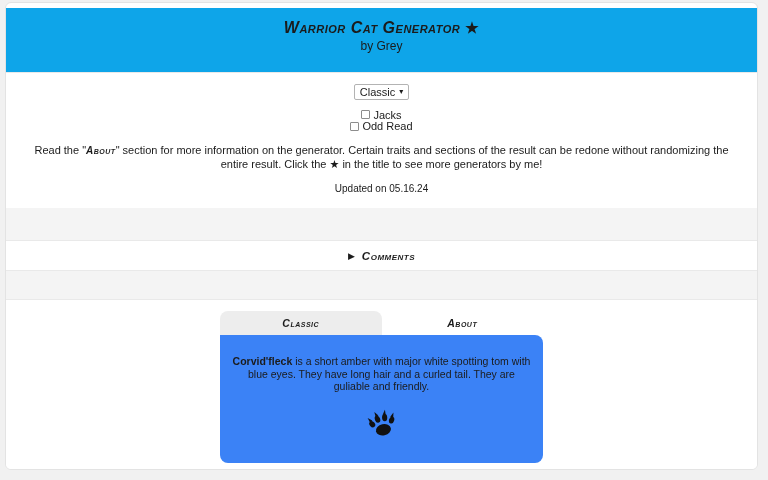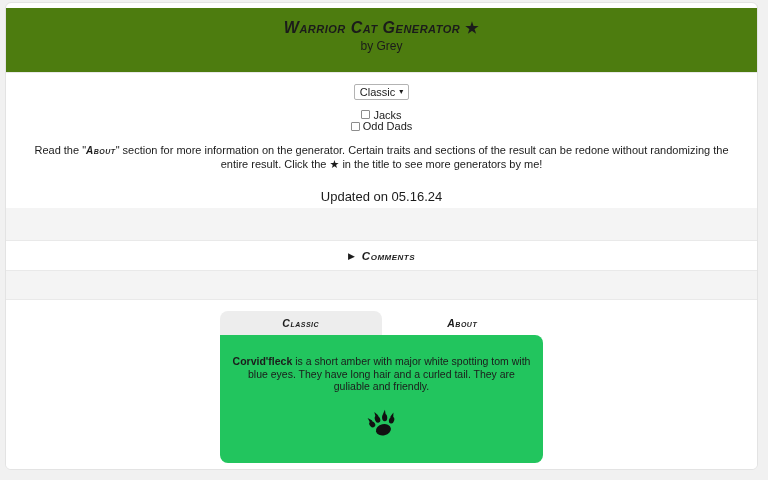--- a/index.html
+++ b/index.html
@@ -23,21 +23,21 @@
   }
   .comic {
     font-style: italic;
     font-weight: bold;
     font-variant: small-caps;
     letter-spacing: 0.5px;
   }
   
   .header {
     height: 65px;
-    background: #4d7c0f;
+    background: #0ea5e9;
     border-bottom: 1px solid #e9e9e9;
     text-align: center;
   }
   .title { padding-top: 11px; font-size: 16px; }
   .title .star { font-style: normal; font-size: 15px; cursor: pointer; }
   .byline { margin-top: 2px; font-size: 12px; }
   
   .controls { height: 135px; background: #fff; text-align: center; }
   .mode-select {
     display: inline-flex;
@@ -73,21 +73,21 @@
     margin: 0;
   }
   .info {
     margin: 12px auto 0;
     max-width: 736px;
     padding: 0 10px;
     font-size: 11px;
     line-height: 12.5px;
   }
   .info .about-word { font-size: 10px; }
-  .updated { margin-top: 19px; font-size: 13px; }
+  .updated { margin-top: 13px; font-size: 10px; }
   
   .band {
     background: #f4f4f4;
     border-top: 1px solid #e9e9e9;
     border-bottom: 1px solid #e9e9e9;
   }
   .band-a { height: 33px; border-top: none; }
   .band-b { height: 30px; }
   
   .comments-bar {
@@ -109,21 +109,21 @@
     flex: 1;
     display: flex;
     align-items: center;
     justify-content: center;
     font-size: 10.5px;
     border-radius: 8px 8px 0 0;
     cursor: pointer;
   }
   .tab.active { background: #ededed; }
   .result-box {
-    background: #22c55e;
+    background: #3b82f6;
     border-radius: 0 8px 8px 8px;
     height: 128px;
     padding: 20px 10px 16px;
     text-align: center;
   }
   .result-text { font-size: 10.5px; line-height: 12.5px; max-width: 300px; margin: 0 auto; }
   .paw-wrap { margin-top: 16px; display: flex; justify-content: center; }
   .paw-wrap svg { display: block; }
 </style>
 </head>
@@ -144,21 +144,21 @@
       <span>Classic</span>
       <span class="chev">▾</span>
     </div>
     <div class="checks">
       <label class="check-row">
         <input type="checkbox" style="">
         <span>Jacks</span>
       </label>
       <label class="check-row">
         <input type="checkbox" style="">
-        <span>Odd Dads</span>
+        <span>Odd Read</span>
       </label>
     </div>
     <p class="info"><span>Read the "</span><span class="comic about-word">About</span><span>" section for more information on the generator. Certain traits and sections of the result can be redone without randomizing the entire result. Click the ★ in the title to see more generators by me!</span></p>
     <div class="updated">Updated on 05.16.24</div>
   </div>
 
   <div class="band band-a"></div>
 
   <div class="comments-bar">
     <span class="arrow">▶</span>

